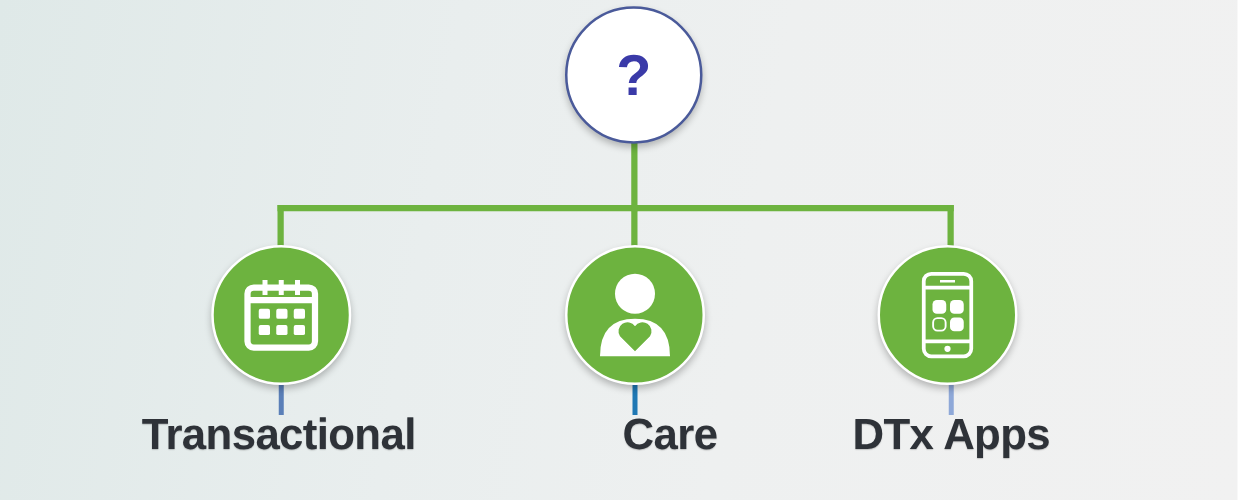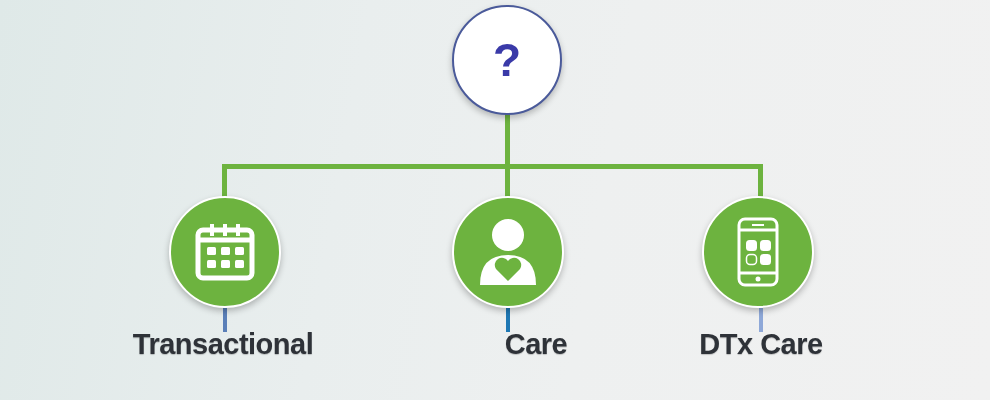--- a/index.html
+++ b/index.html
@@ -8,21 +8,21 @@
     font-family:"Liberation Sans",sans-serif;}
   .line{position:absolute;background:#6db33f;}
   .stub{position:absolute;width:4px;}
   .circle{position:absolute;border-radius:50%;box-sizing:border-box;
     box-shadow:0 3px 6px rgba(0,0,0,0.25);}
   .top{left:452px;top:5px;width:110px;height:110px;background:#fff;border:2px solid #4a5a9a;
     display:flex;align-items:center;justify-content:center;}
   .qmark{font-size:46px;font-weight:bold;color:#3a3aa8;line-height:1;}
   .node{width:112px;height:112px;background:#6db33f;border:2px solid #fff;
     display:flex;align-items:center;justify-content:center;}
-  .label{position:absolute;font-size:29px;font-weight:bold;color:#2e3238;
+  .label{position:absolute;font-size:35px;font-weight:bold;color:#2e3238;
     transform:translateX(-50%);white-space:nowrap;letter-spacing:-0.5px;
     text-shadow:0 1px 1px rgba(0,0,0,0.2);}
 </style>
 </head>
 <body>
 
 <div class="line" style="left:505px;top:114px;width:5px;height:55px;"></div>
 <div class="line" style="left:222px;top:164px;width:541px;height:5px;"></div>
 <div class="line" style="left:222px;top:164px;width:5px;height:35px;"></div>
 <div class="line" style="left:505px;top:164px;width:5px;height:35px;"></div>
@@ -69,13 +69,13 @@
     <circle cx="22" cy="63" r="2.5" fill="#fff"></circle>
     <rect x="10" y="24" width="11" height="11" rx="3.5" fill="#fff"></rect>
     <rect x="24" y="24" width="11" height="11" rx="3.5" fill="#fff"></rect>
     <rect x="10.5" y="38.5" width="10" height="10" rx="3.5" fill="none" stroke="#fff" stroke-width="1.5"></rect>
     <rect x="24" y="38" width="11" height="11" rx="3.5" fill="#fff"></rect>
   </svg>
 </div>
 
 <div class="label" style="left:223px;top:328px;">Transactional</div>
 <div class="label" style="left:536px;top:328px;">Care</div>
-<div class="label" style="left:761px;top:328px;">DTx Care</div>
+<div class="label" style="left:761px;top:328px;">DTx Apps</div>
 
 </body></html>

